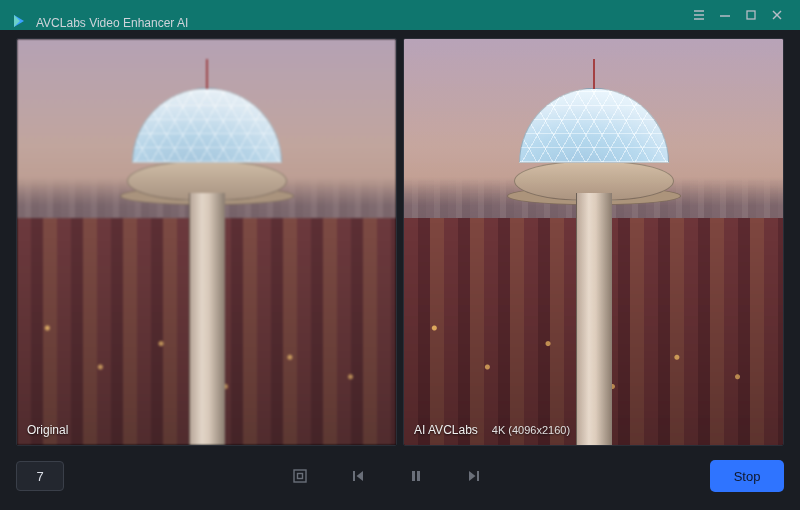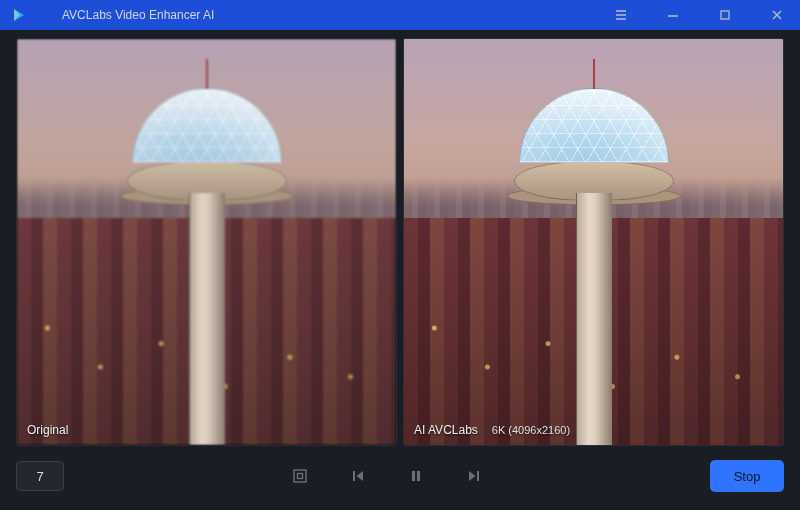--- a/index.html
+++ b/index.html
@@ -7,25 +7,24 @@
     width: 800px; height: 510px;
     background: #1a1d23;
     font-family: -apple-system, BlinkMacSystemFont, "Segoe UI", Arial, sans-serif;
     color: #e0e0e0;
     overflow: hidden;
     display: flex; flex-direction: column;
   }
   
   .titlebar {
     height: 30px;
-    background: #1d4ed8;
-    display: flex; align-items: center;
+    background: #0f766e;
+    display: flex; align-items: flex-end;
     padding: 0 10px;
     user-select: none;
-    gap: 26px;
   }
   .titlebar .logo {
     width: 18px; height: 18px;
     margin-right: 8px;
     display: flex; align-items: center; justify-content: center;
   }
   .titlebar .title { font-size: 12px; color: #cfd3da; }
   .titlebar .spacer { flex: 1; }
   .titlebar .tbtn {
     width: 26px; height: 30px;
@@ -269,21 +268,21 @@
       <div class="tower-shaft"></div>
       <div class="dome">
           <div class="sphere">
             <div class="grid"></div>
           </div>
         </div>
       <div class="antenna"></div>
     </div>
     <div class="caption">
       <span>AI AVCLabs</span>
-      <span class="sec">6K (4096x2160)</span>
+      <span class="sec">4K (4096x2160)</span>
     </div>
   </div>
 </div>
 
 <div class="controls">
   <div class="frame-box">
     <span>7</span>
   </div>
 
   <div class="mid">

